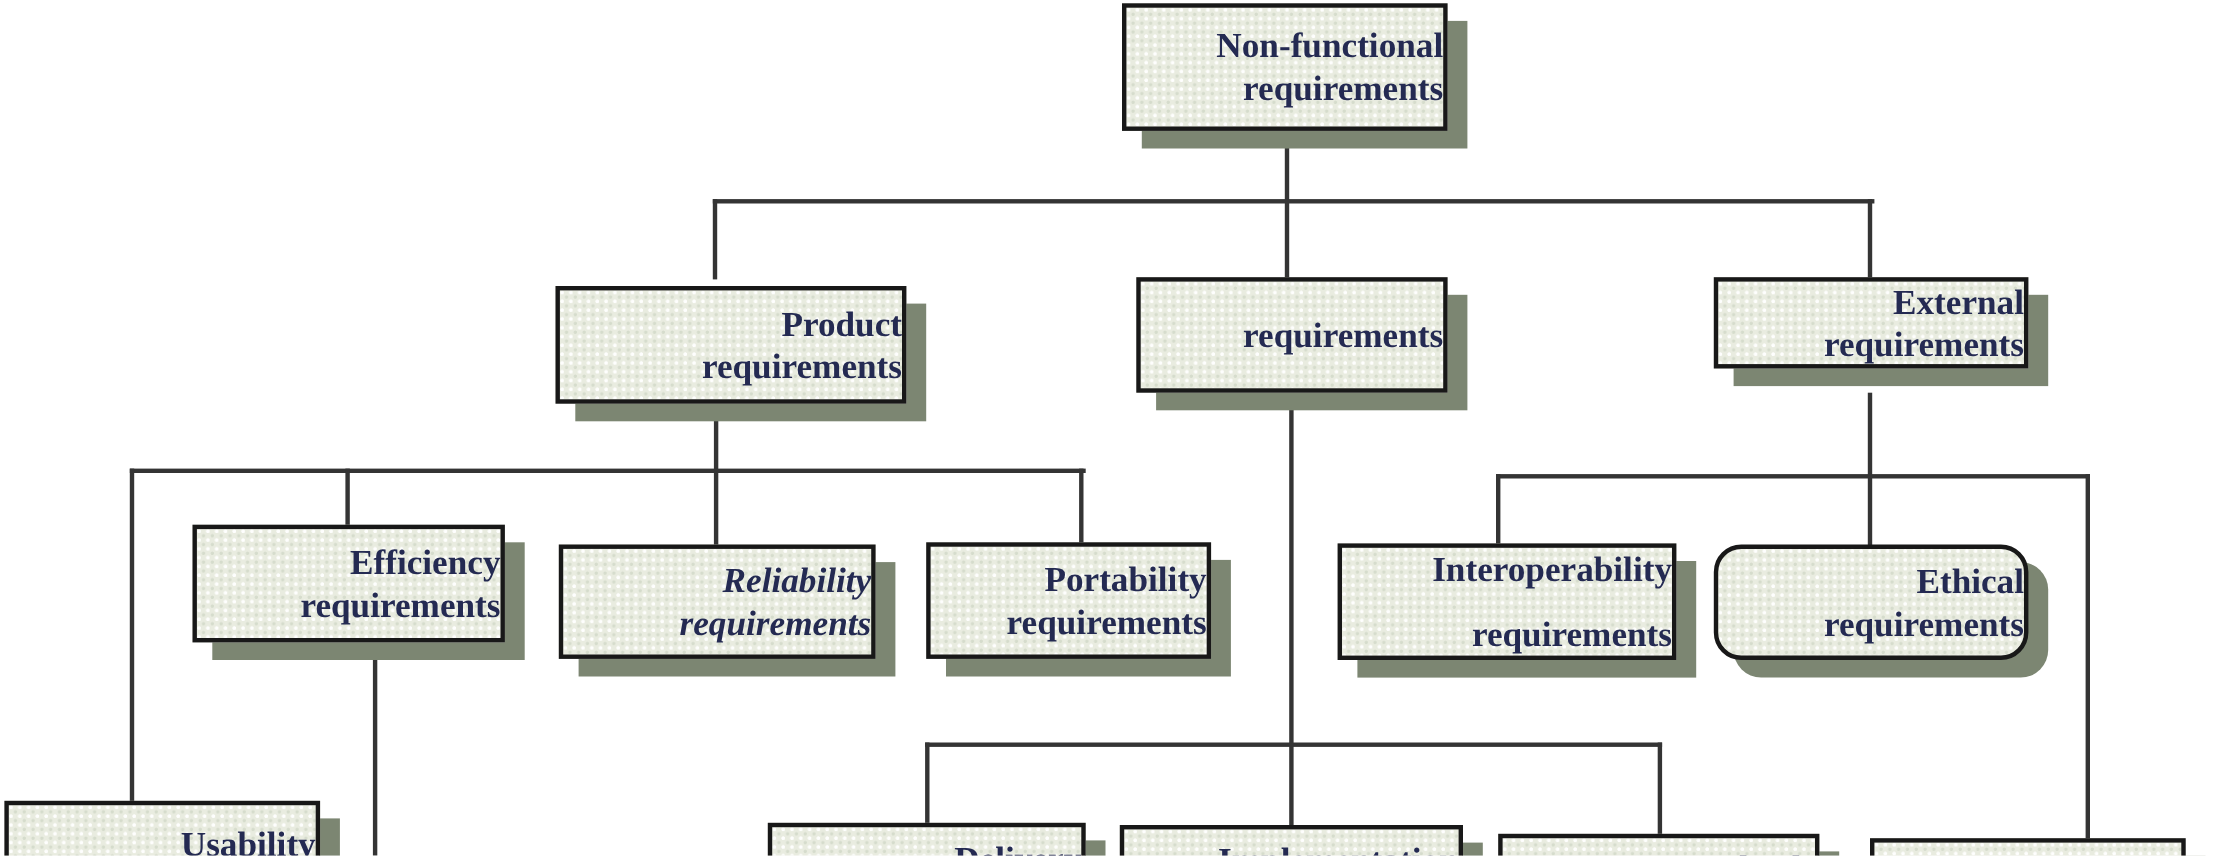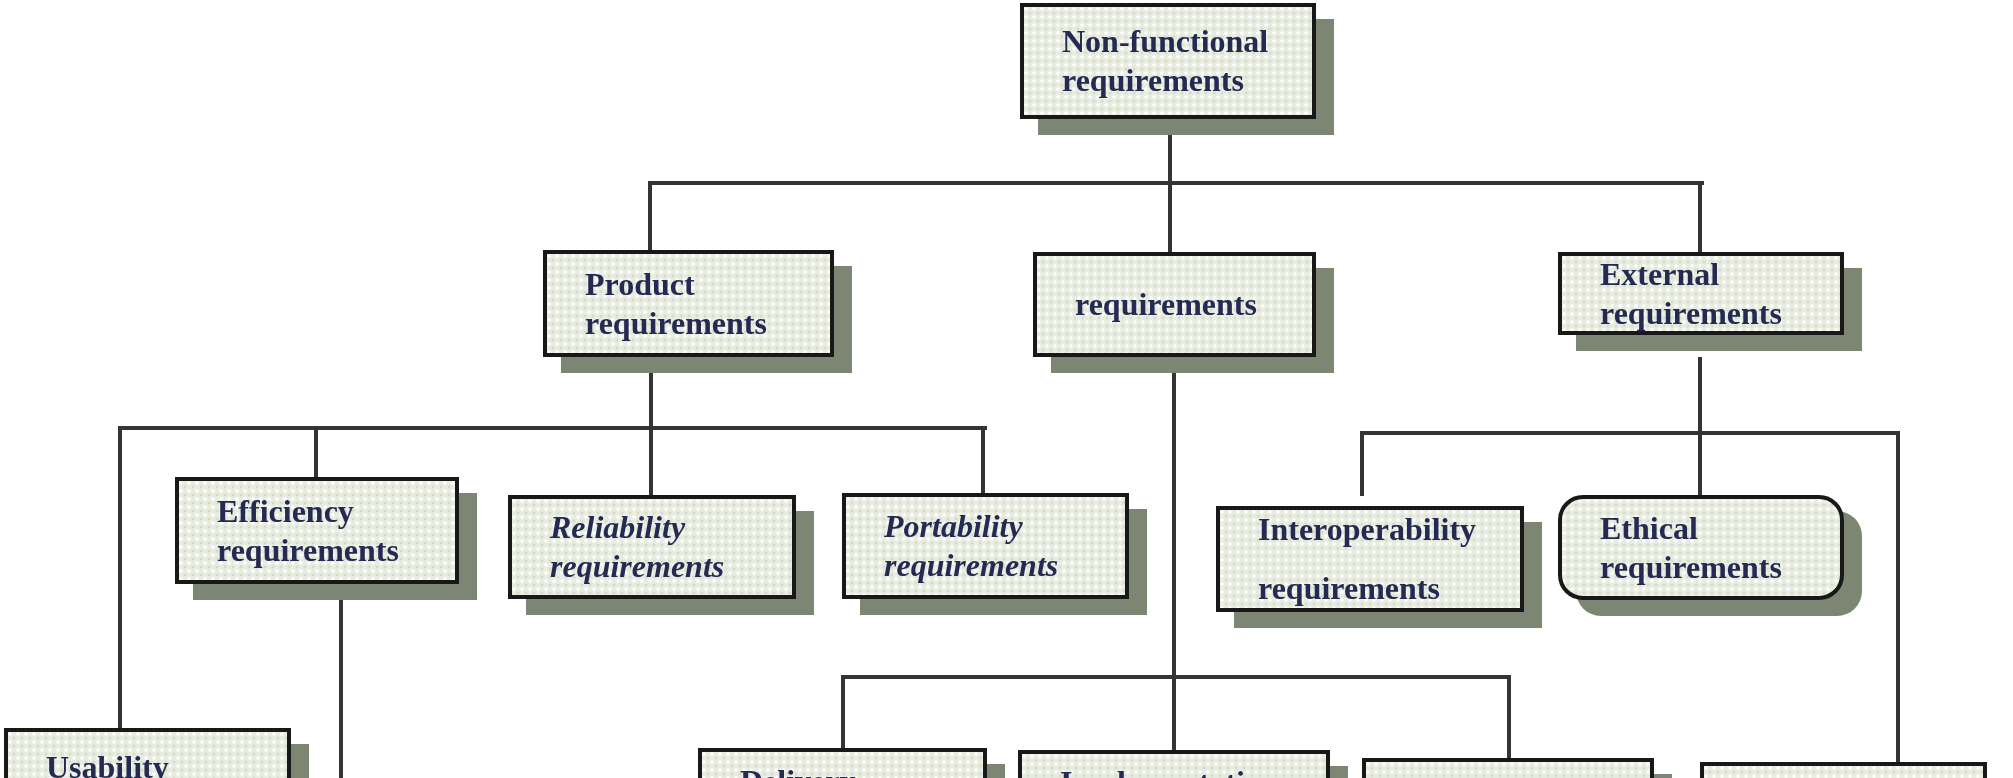--- a/index.html
+++ b/index.html
@@ -21,21 +21,21 @@
     background-color:var(--box-fill);
     background-image:
       radial-gradient(circle at 2px 2px, rgba(255,255,255,0.95) 1.4px, rgba(255,255,255,0) 2px),
       radial-gradient(circle at 2px 2px, rgba(190,200,180,0.45) 1.2px, rgba(190,200,180,0) 1.8px);
     background-size:8px 8px,8px 8px;
     background-position:0 0,4px 4px;
     border:4px solid var(--box-border);
     box-shadow:18px 16px 0 var(--shadow);
     color:var(--text);
     font-weight:bold;font-size:32px;line-height:39px;text-align:center;
-    display:flex;flex-direction:column;align-items:flex-start;justify-content:center;padding-left:38px;
+    display:flex;flex-direction:column;align-items:flex-end;justify-content:center;padding-left:38px;
   }
   .node.clip{justify-content:flex-start;}
   .node span{display:block;white-space:nowrap;}
 </style>
 </head>
 <body>
 
 <div id="canvas">
 
   <div class="line" style="left:1168px;top:116px;width:4px;height:140px;"></div>
@@ -58,45 +58,45 @@
   <div class="line" style="left:1698px;top:357px;width:4px;height:140px;"></div>
   <div class="line" style="left:1360px;top:431px;width:540px;height:4px;"></div>
   <div class="line" style="left:1360px;top:431px;width:4px;height:65px;"></div>
   <div class="line" style="left:1896px;top:431px;width:4px;height:333px;"></div>
 
   <div class="node" style="left:1020px;top:3px;width:296px;height:116px;">
     <span>Non-functional</span>
     <span>requirements</span>
   </div>
 
-  <div class="node" style="left:505px;top:250px;width:291px;height:107px;margin-left:38px;">
+  <div class="node" style="left:505px;top:260px;width:319px;height:107px;">
     <span>Product</span>
     <span>requirements</span>
   </div>
   <div class="node" style="left:1033px;top:252px;width:283px;height:105px;">
     <span>requirements</span>
   </div>
   <div class="node" style="left:1558px;top:252px;width:286px;height:83px;">
     <span>External</span>
     <span>requirements</span>
   </div>
 
   <div class="node" style="left:175px;top:477px;width:284px;height:107px;">
     <span>Efficiency</span>
     <span>requirements</span>
   </div>
   <div class="node" style="left:508px;top:495px;width:288px;height:104px;font-style:italic;">
     <span>Reliability</span>
     <span>requirements</span>
   </div>
-  <div class="node" style="left:842px;top:493px;width:287px;height:106px;font-style:italic;">
+  <div class="node" style="left:842px;top:493px;width:259px;height:106px;">
     <span>Portability</span>
     <span>requirements</span>
   </div>
-  <div class="node" style="left:1216px;top:506px;width:308px;height:106px;gap:20px;">
+  <div class="node" style="left:1216px;top:494px;width:308px;height:106px;gap:20px;">
     <span>Interoperability</span>
     <span>requirements</span>
   </div>
   <div class="node" style="left:1558px;top:495px;width:286px;height:105px;border-radius:25px;">
     <span>Ethical</span>
     <span>requirements</span>
   </div>
 
   <div class="node clip" style="left:4px;top:728px;width:287px;height:105px;padding-top:16px;">
     <span>Usability</span>

